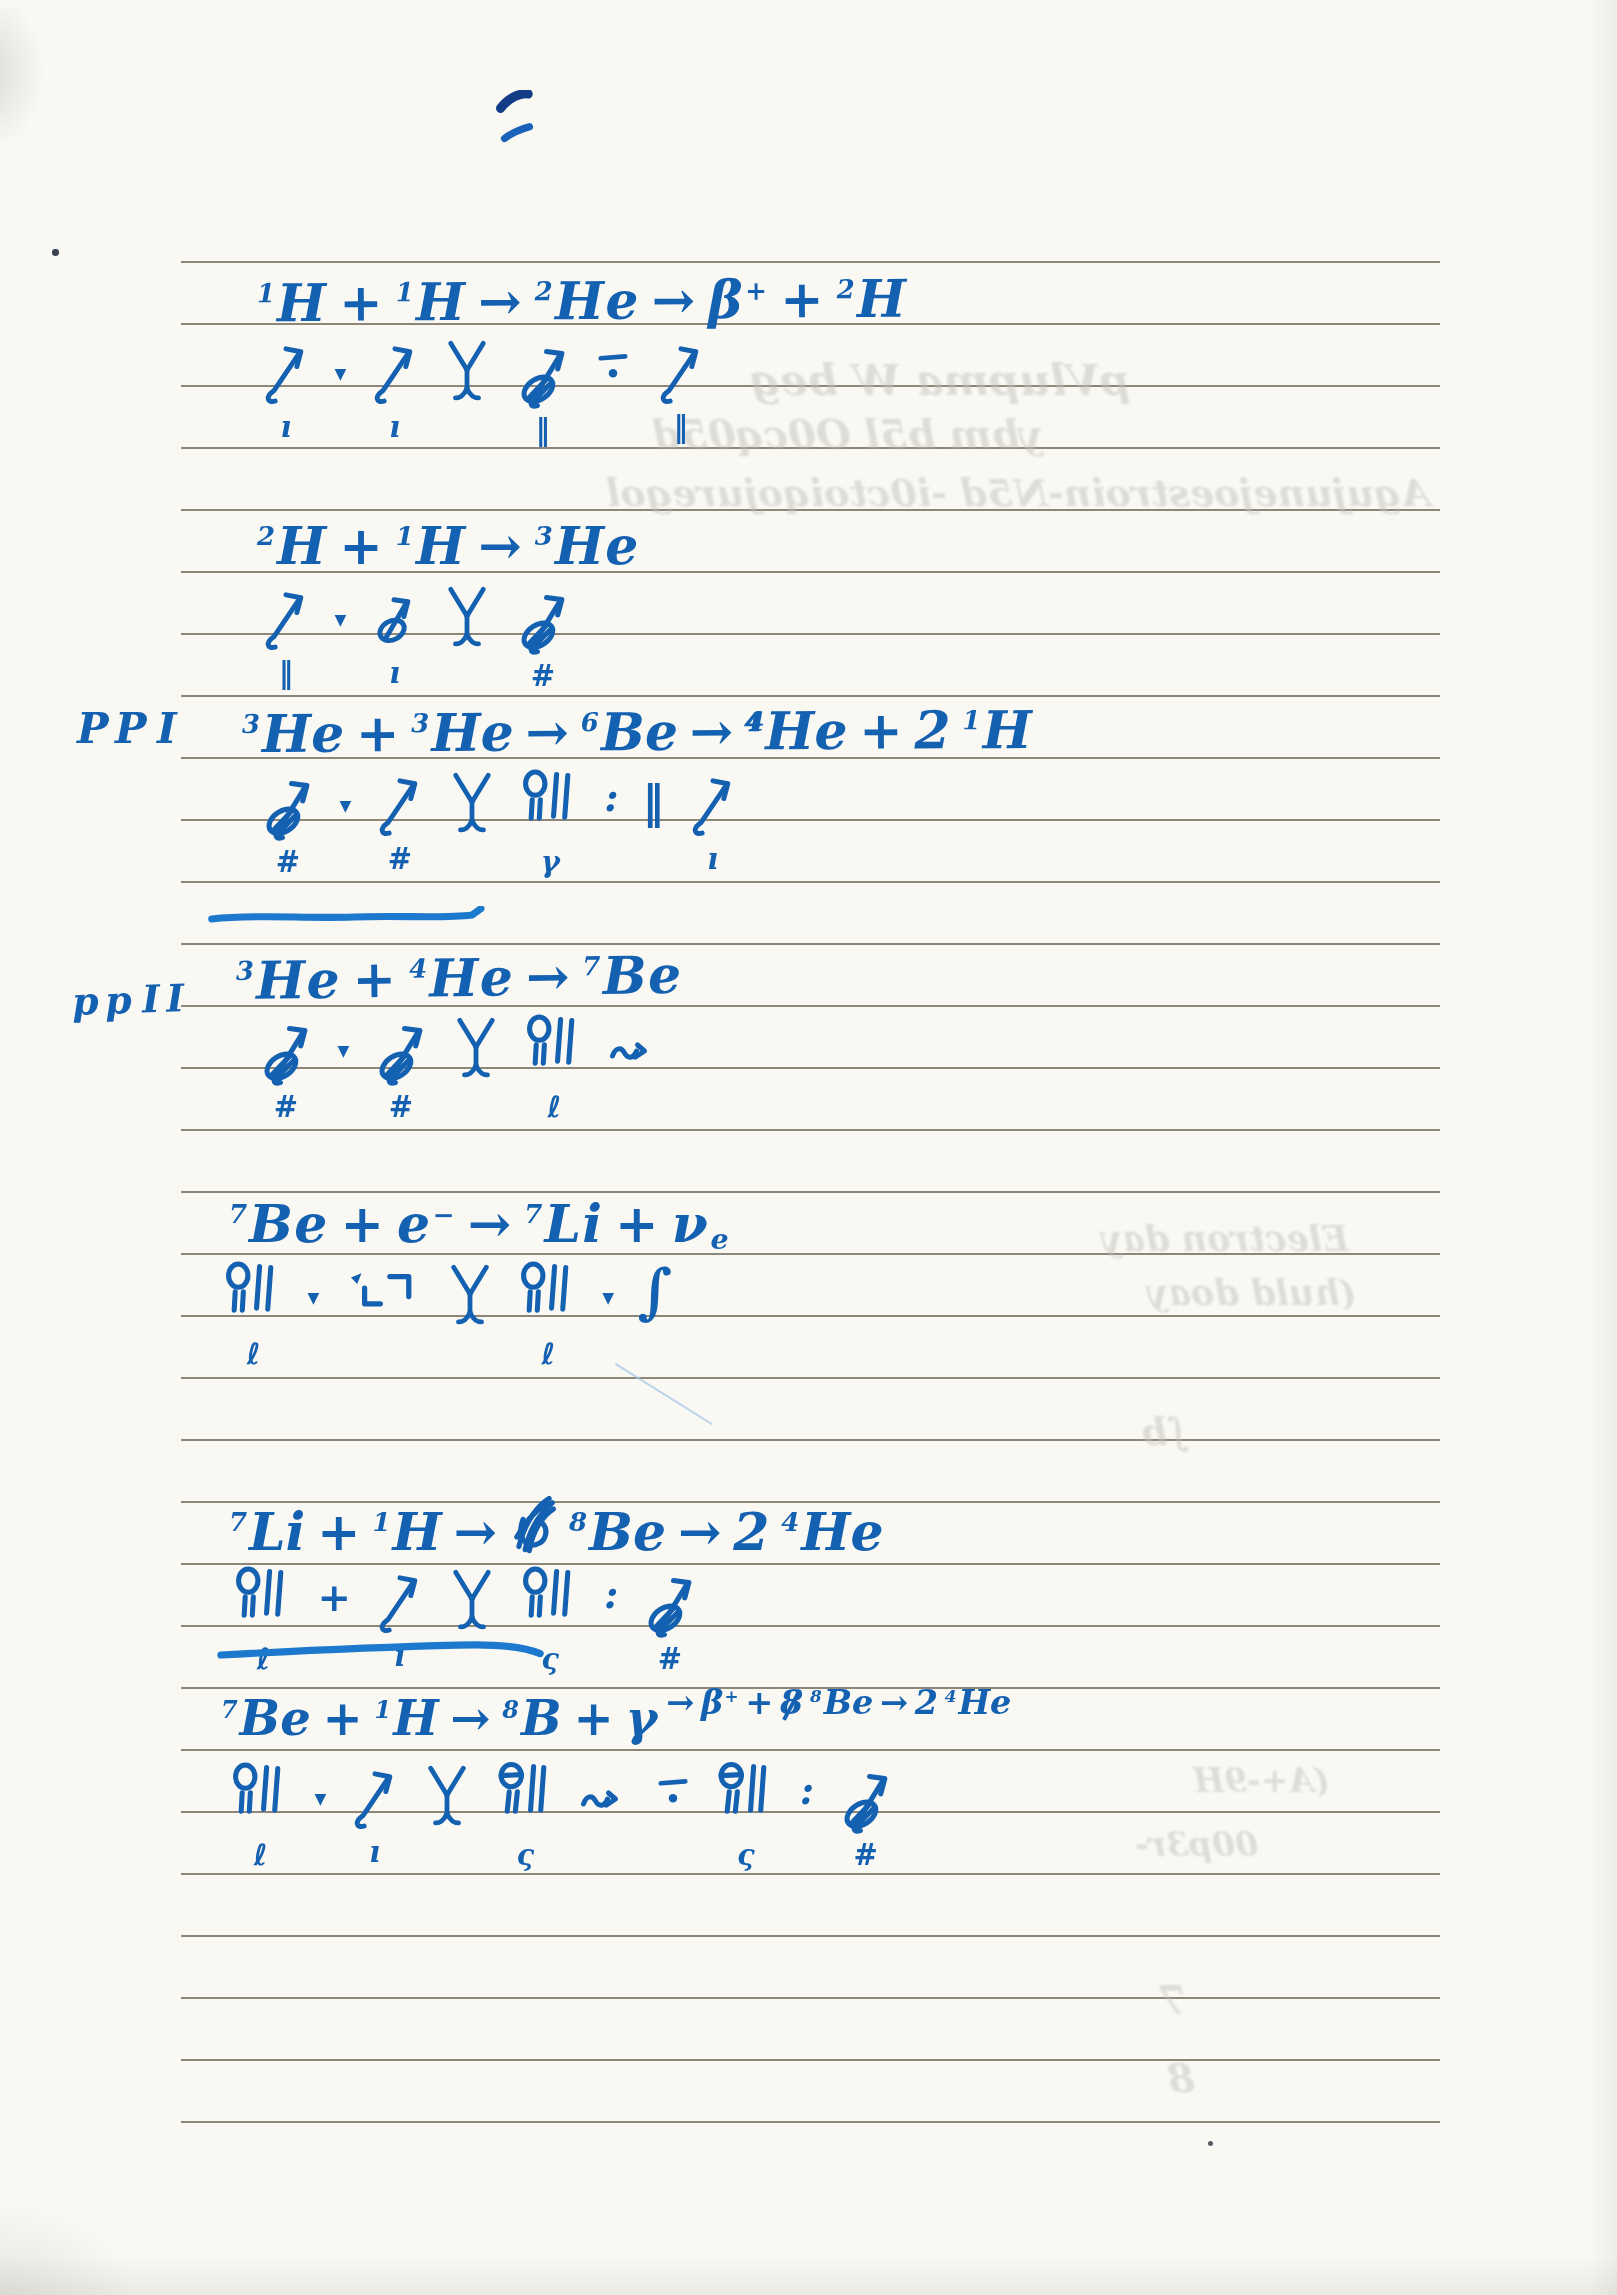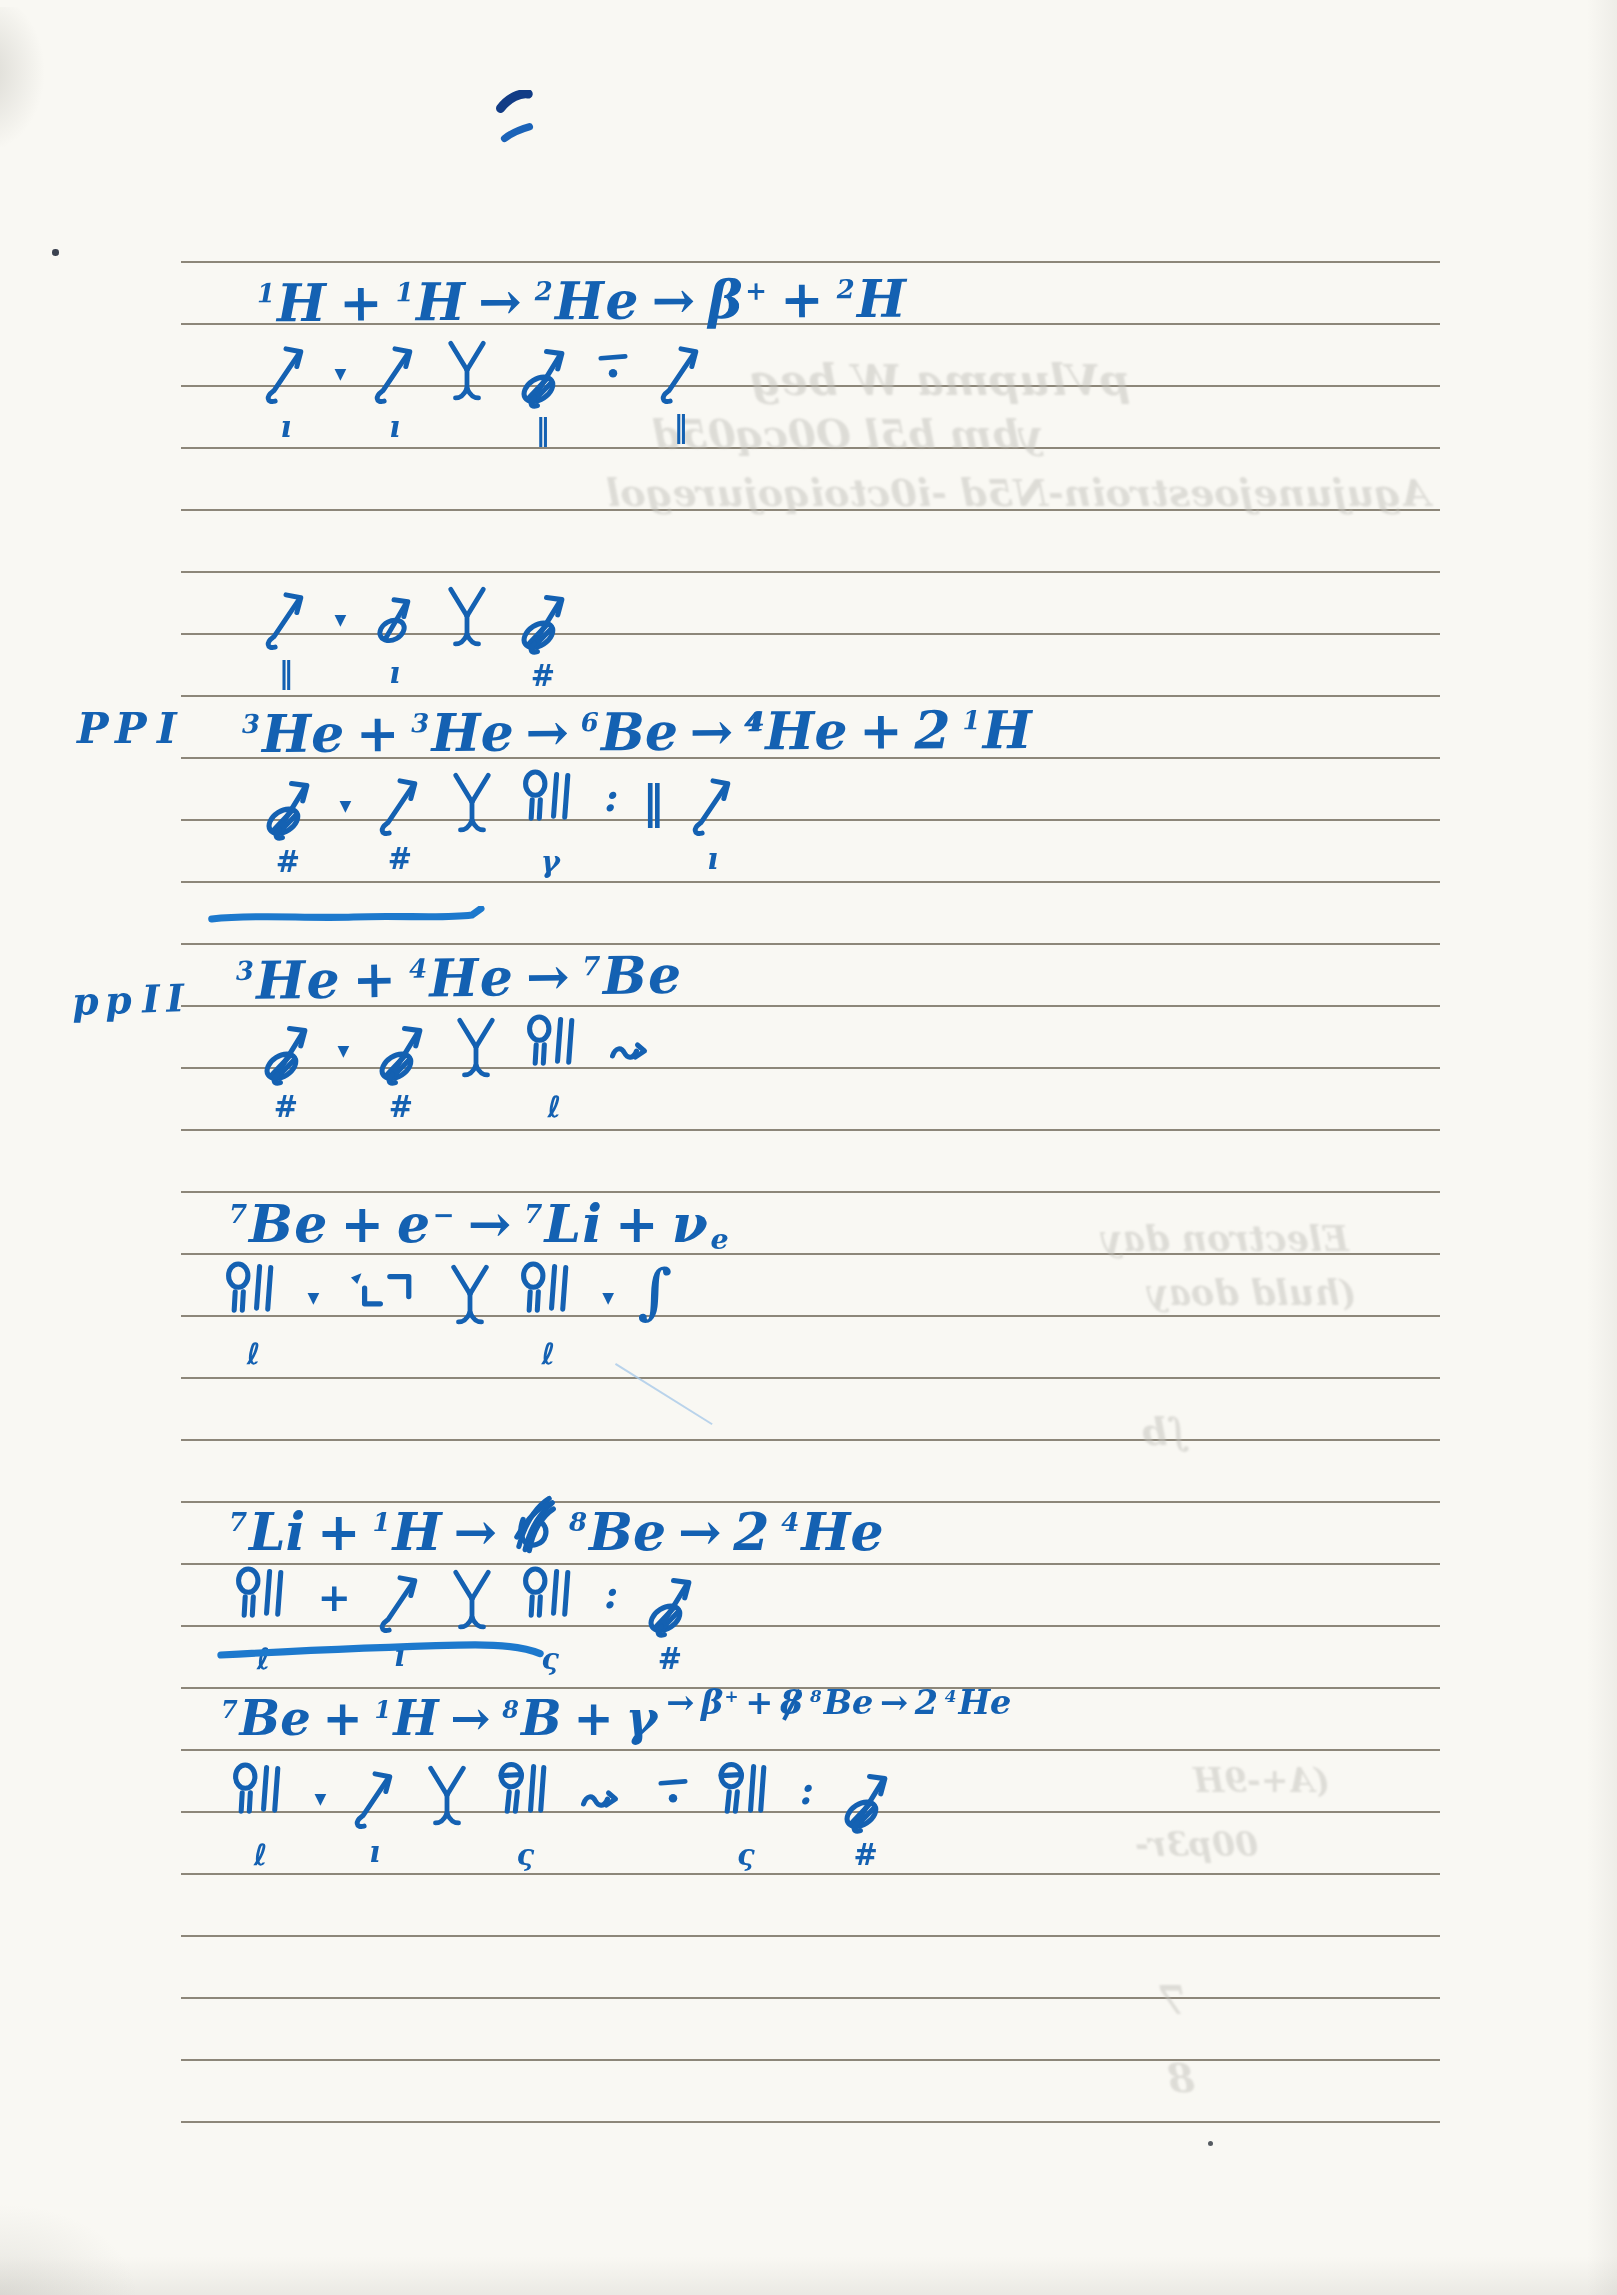--- a/index.html
+++ b/index.html
@@ -192,20 +192,23 @@
   <div class="side-label" style="left:77px;top:704px">
     <span>PP</span><span class="numeral">I</span>
   </div>
   <div class="side-label" style="left:72px;top:977px;font-size:38px;transform:rotate(-2deg)">
     <span>pp</span><span class="numeral">II</span>
   </div>
 
   <div class="eq-block" style="left:251px;top:271px;transform:rotate(-0.4deg)">
     <div class="eq-line"><span class="tok"><sup class="pre">1</sup><span>H</span></span><span class="tok"><span>+</span></span><span class="tok"><sup class="pre">1</sup><span>H</span></span><span class="tok"><span>→</span></span><span class="tok"><sup class="pre">2</sup><span>He</span></span><span class="tok"><span>→</span></span><span class="tok"><span>β</span><sup class="post">+</sup></span><span class="tok"><span>+</span></span><span class="tok"><sup class="pre">2</sup><span>H</span></span></div>
   </div>
+  <div class="eq-block" style="left:251px;top:516px">
+    <div class="eq-line"><span class="tok"><sup class="pre">2</sup><span>H</span></span><span class="tok"><span>+</span></span><span class="tok"><sup class="pre">1</sup><span>H</span></span><span class="tok"><span>→</span></span><span class="tok"><sup class="pre">3</sup><span>He</span></span></div>
+  </div>
   <div class="eq-block" style="left:236px;top:702px;transform:rotate(-0.3deg)">
     <div class="eq-line" style="letter-spacing:0;word-spacing:-3.9px"><span class="tok"><sup class="pre">3</sup><span>He</span></span><span class="tok"><span>+</span></span><span class="tok"><sup class="pre">3</sup><span>He</span></span><span class="tok"><span>→</span></span><span class="tok"><sup class="pre">6</sup><span>Be</span></span><span class="tok"><span>→</span></span><span class="tok overwrite"><sup class="pre">4</sup><span>He</span></span><span class="tok"><span>+</span></span><span class="tok"><span>2</span></span><span class="tok"><sup class="pre">1</sup><span>H</span></span></div>
   </div>
   <div class="eq-block" style="left:230px;top:948px;transform:rotate(-0.8deg)">
     <div class="eq-line"><span class="tok"><sup class="pre">3</sup><span>He</span></span><span class="tok"><span>+</span></span><span class="tok"><sup class="pre">4</sup><span>He</span></span><span class="tok"><span>→</span></span><span class="tok"><sup class="pre">7</sup><span>Be</span></span></div>
   </div>
   <div class="eq-block" style="left:223px;top:1194px">
     <div class="eq-line"><span class="tok"><sup class="pre">7</sup><span>Be</span></span><span class="tok"><span>+</span></span><span class="tok"><span>e</span><sup class="post">−</sup></span><span class="tok"><span>→</span></span><span class="tok"><sup class="pre">7</sup><span>Li</span></span><span class="tok"><span>+</span></span><span class="tok"><span>ν</span><sub class="post">e</sub></span></div>
   </div>
   <div class="eq-block" style="left:223px;top:1486px">

